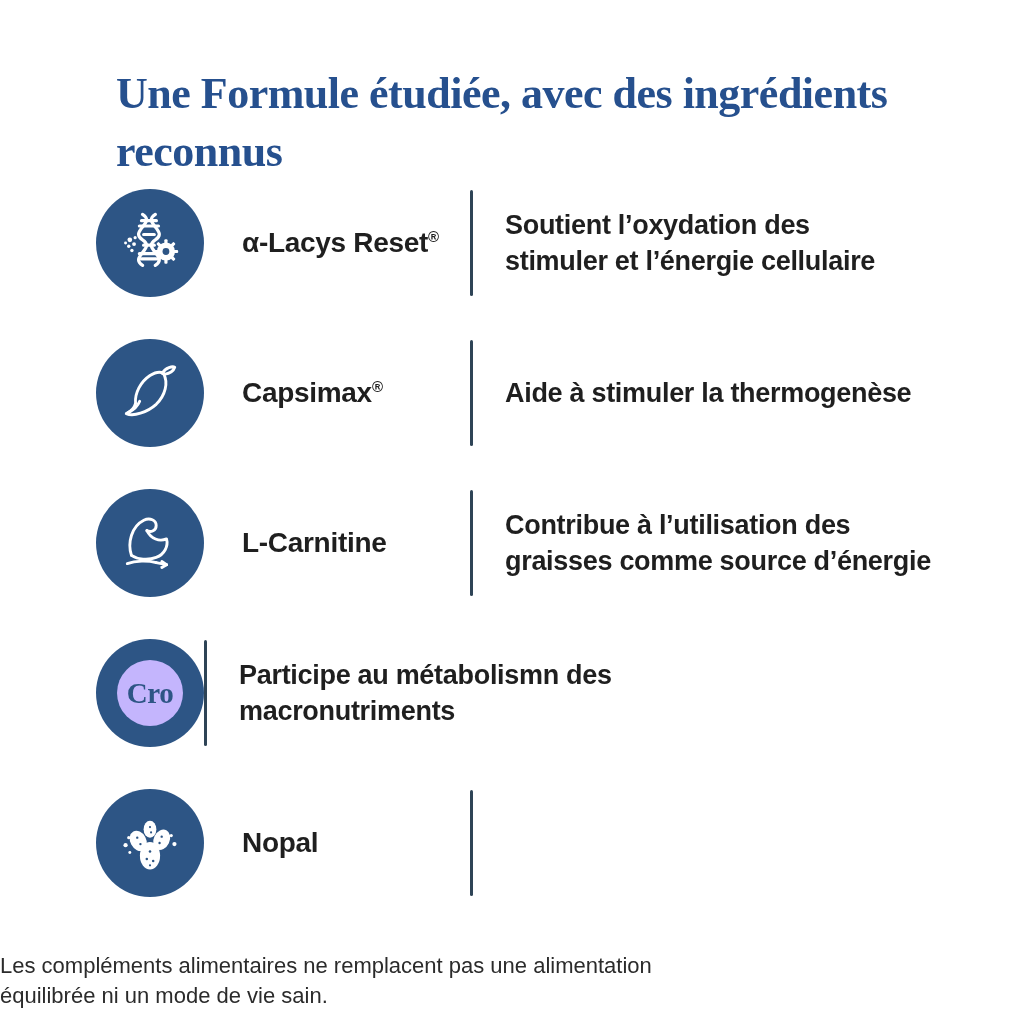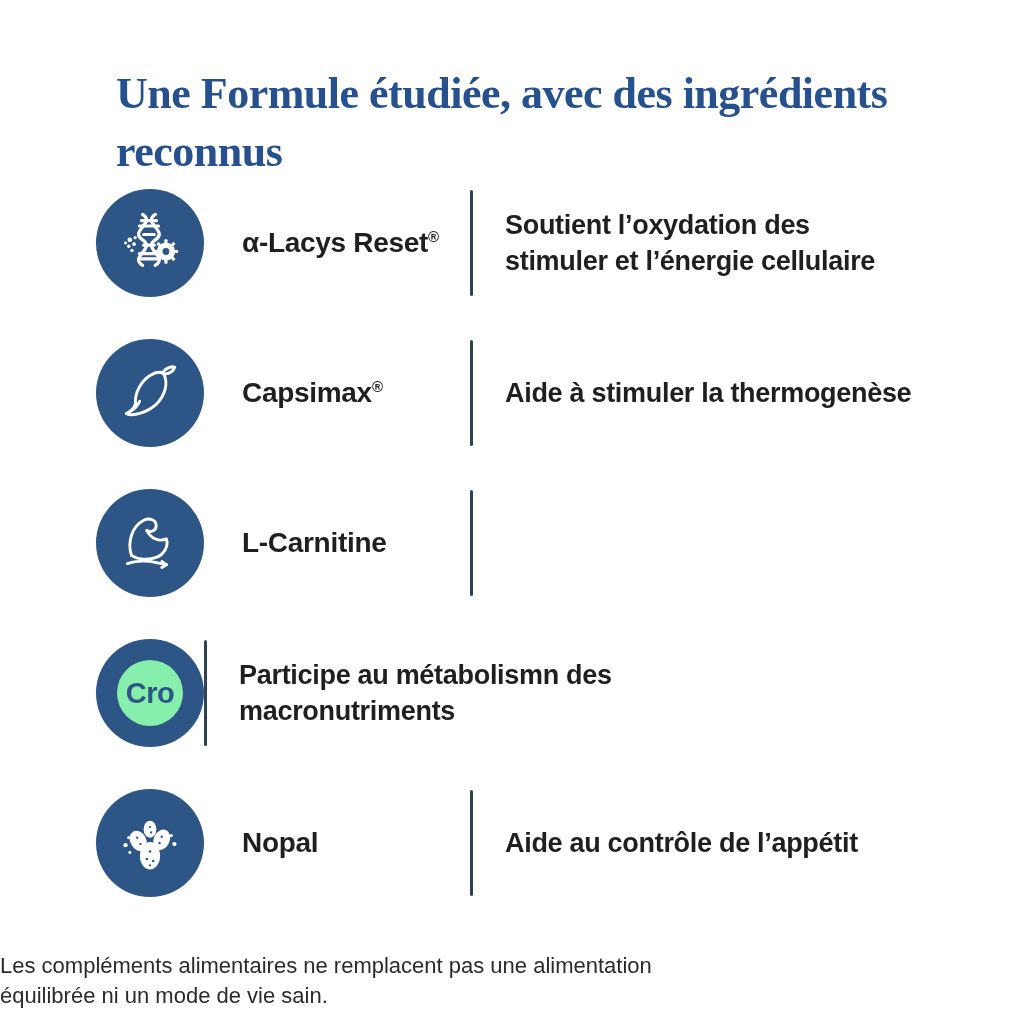--- a/index.html
+++ b/index.html
@@ -15,22 +15,22 @@
     font-family:Liberation Serif, serif;
   }
   .rows{position:absolute;top:168px;left:0;width:1024px;}
   .row{height:150px;display:flex;align-items:center;}
   .icon-circle{
     width:108px;height:108px;border-radius:50%;margin-left:96px;
     background:#2d5585;flex:0 0 auto;
     display:flex;align-items:center;justify-content:center;
   }
   .icon-inner-circle{
-    width:66px;height:66px;border-radius:50%;background:#86efac;
-    display:flex;align-items:center;justify-content:center;
+    width:66px;height:66px;border-radius:50%;background:#c4b5fd;
+    display:flex;align-items:center;justify-content:center;font-family:Liberation Serif, serif;
   }
   .icon-inner-circle span{
     font-size:29px;font-weight:700;color:#2d5585;letter-spacing:-0.5px;
   }
   .name{
     margin-left:38px;width:228px;flex:0 0 auto;
     font-size:28px;font-weight:700;color:#1f1f1f;letter-spacing:-0.3px;
   }
   .name sup{font-size:15px;}
   .divider{
@@ -116,20 +116,22 @@
       <path d="M29 20 C33 28 41 31 48 28 C50 35 46 43 38 46 C30 49 20 48 14 44"></path>
       <path d="M10 52 C18 49 30 49 38 51"></path>
       <path d="M38 51 L48 53"></path>
       <path d="M48 53 L43.5 50"></path>
       <path d="M48 53 L43.5 55.8"></path>
     </g>
   </svg>
       </div>
       <div class="name"><span class="name-text">L-Carnitine</span><sup class="name-mark"></sup></div>
       <div class="divider"></div>
+      <div class="desc">Contribue à l’utilisation des
+graisses comme source d’énergie</div>
     </div>
 
     <div class="row">
       <div class="icon-circle">
         <div class="icon-inner-circle">
           <span>Cro</span>
         </div>
       </div>
       <div class="divider"></div>
       <div class="desc">Participe au métabolismn des
@@ -159,18 +161,17 @@
       <circle cx="23" cy="33" r="1.1"></circle>
       <circle cx="43" cy="26" r="1.1"></circle>
       <circle cx="41" cy="32" r="1.1"></circle>
       <circle cx="32" cy="17" r="1"></circle>
       <circle cx="33" cy="22" r="1"></circle>
     </g>
   </svg>
       </div>
       <div class="name"><span class="name-text">Nopal</span><sup class="name-mark"></sup></div>
       <div class="divider"></div>
-      <div class="desc">Aide au contrôle de l’appétit</div>
     </div>
   </div>
 
 <div class="footer">Les compléments alimentaires ne remplacent pas une alimentation
 équilibrée ni un mode de vie sain.</div>
 
 </body></html>

